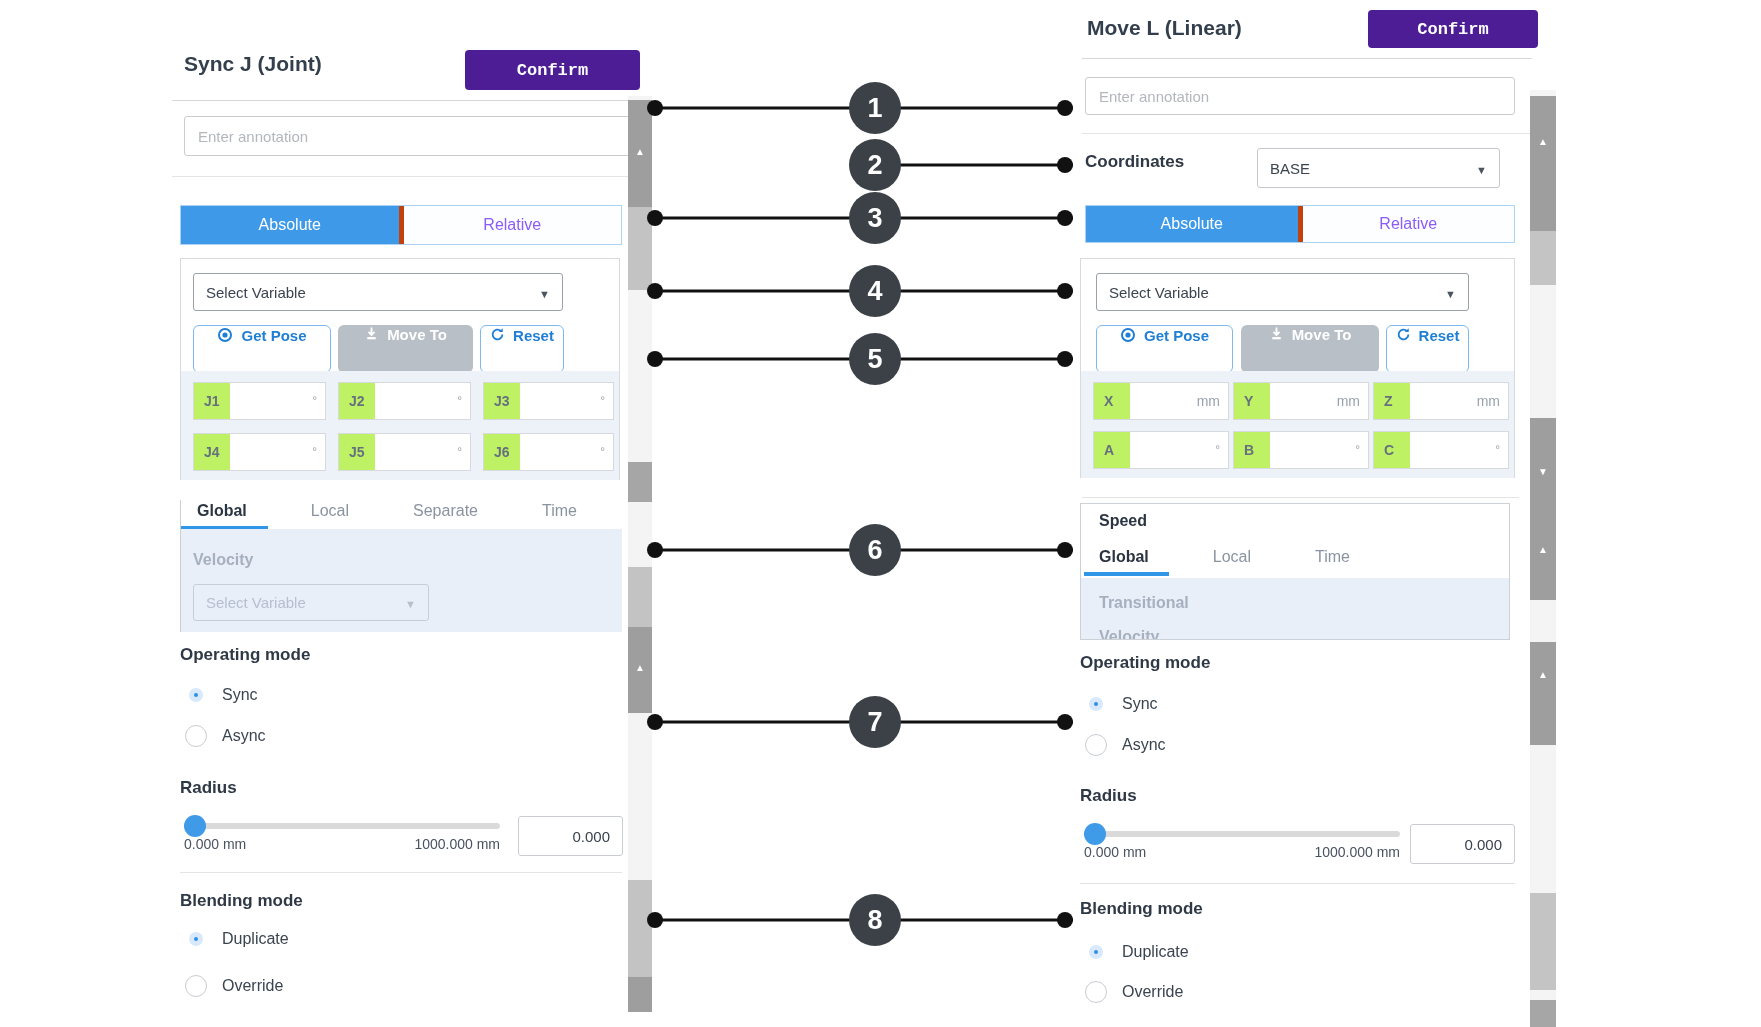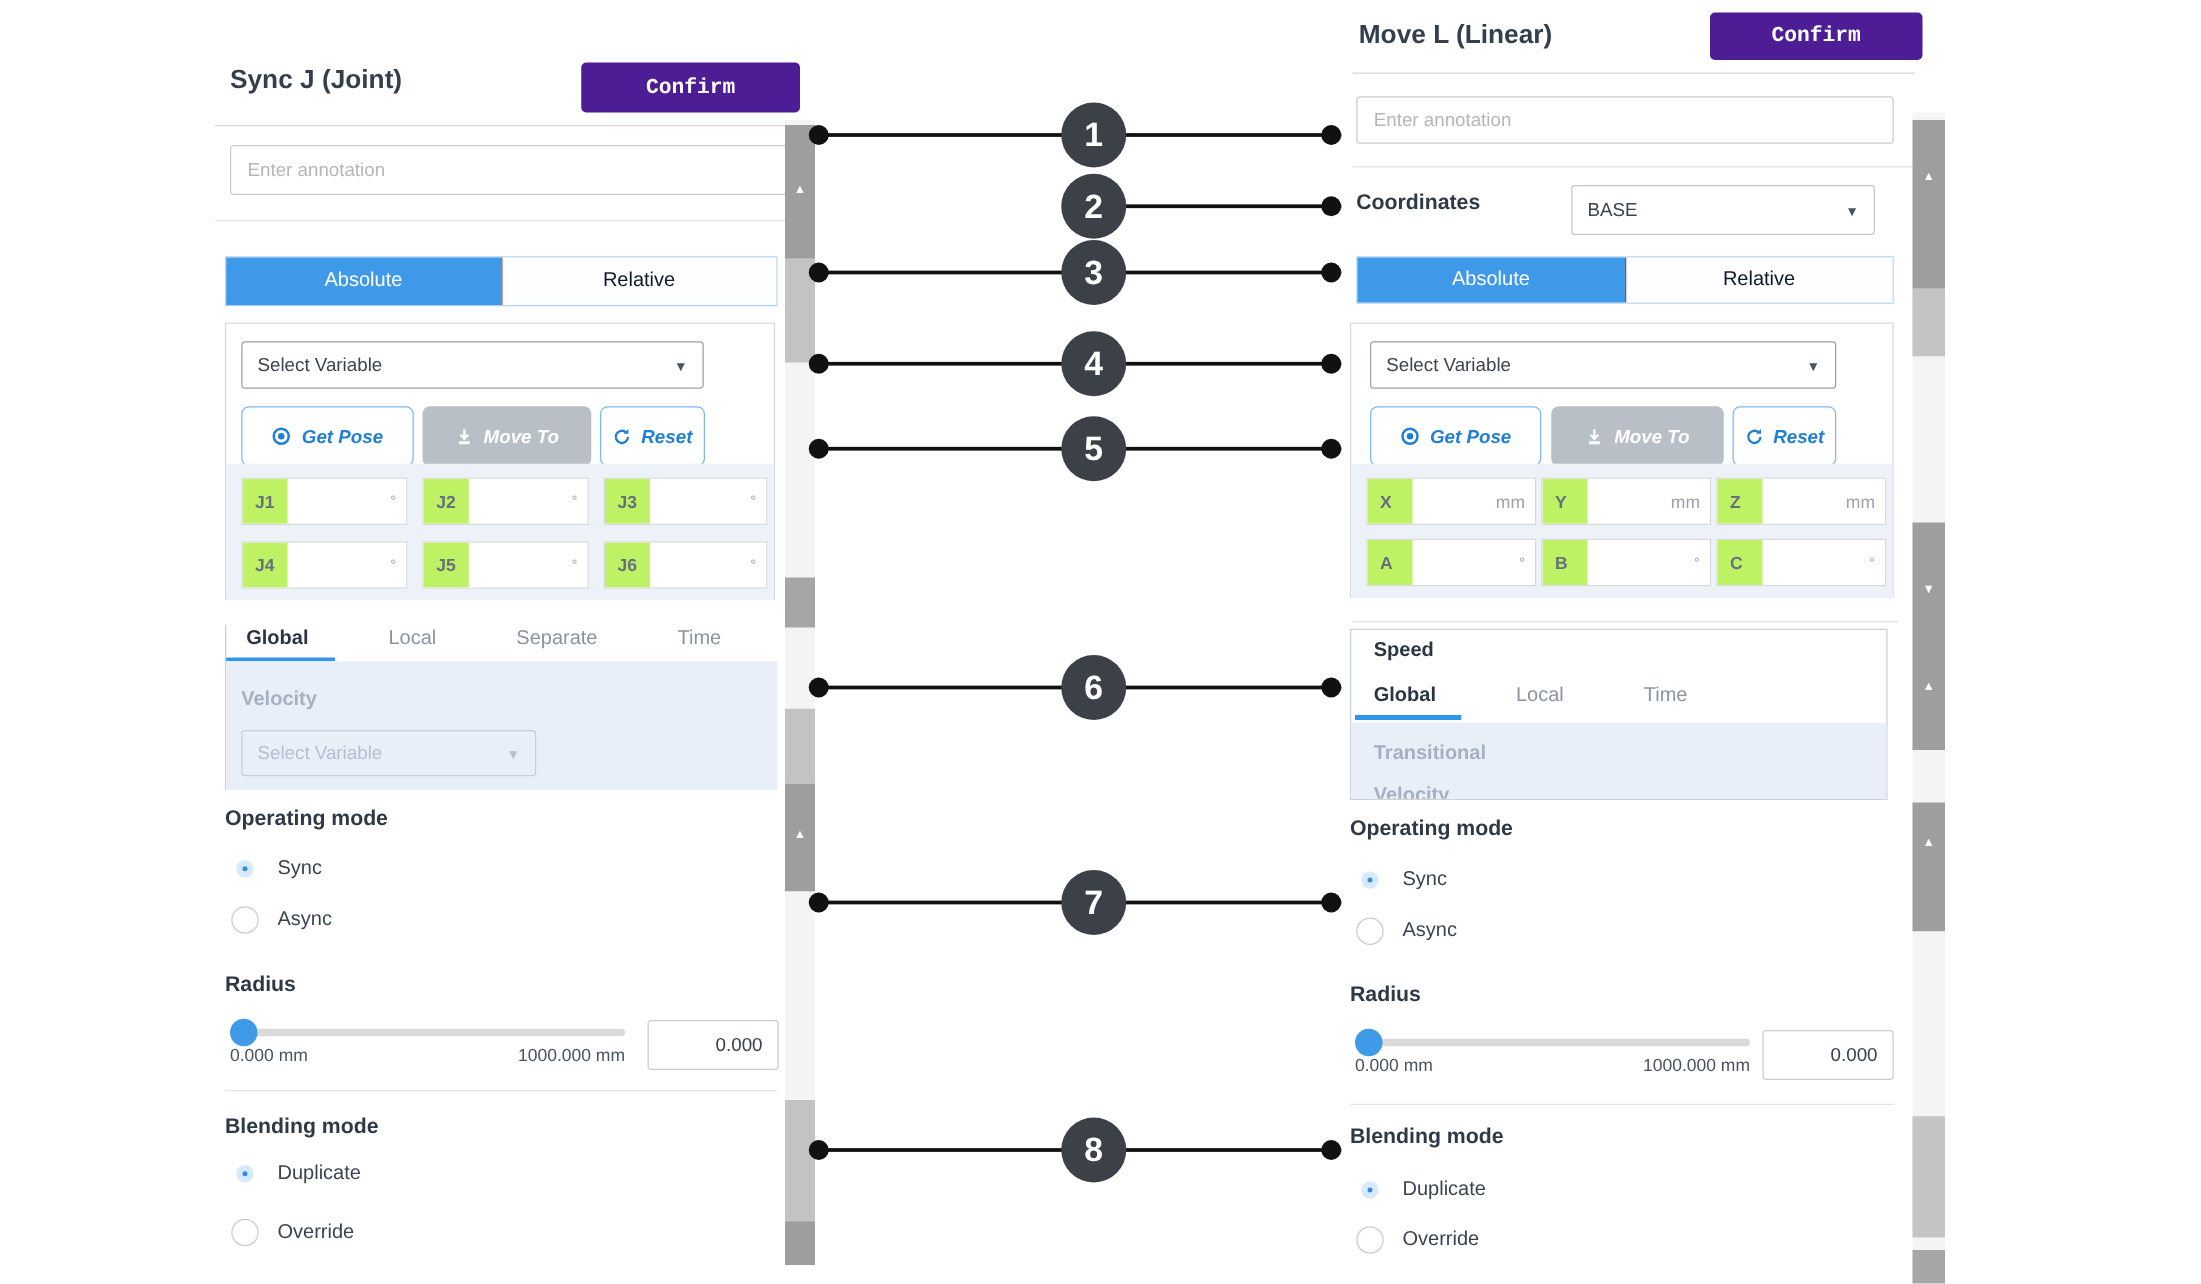--- a/index.html
+++ b/index.html
@@ -13,34 +13,34 @@
   .confirm{border:none;background:#4c1d95;color:#fff;font-weight:bold;font-size:17px;
            border-radius:4px;font-family:Liberation Mono, monospace;cursor:pointer;}
   .hr{height:1px;background:#d8d8d8;}
   .hr.light{background:#e4e4e4;}
   input.annot{border:1px solid #c9cdd2;border-radius:3px;padding:0 13px;font-size:15px;
               color:#3c4450;font-family:inherit;outline:none;}
   input.annot::placeholder{color:#b3b7bd;}
   .tabbar{display:flex;border:1px solid #aed3f2;}
   .tab{flex:1;display:flex;align-items:center;justify-content:center;font-size:16px;cursor:pointer;}
   .tab.active{background:#3e9ae9;color:#fff;}
-  .tab.idle{background:#fdfeff;color:#0f172a;border-left:1px solid #c2410c;}
+  .tab.idle{background:#fdfeff;color:#8b5cf6;border-left:5px solid #c2410c;}
   .posebox{border:1px solid #d7dbe1;background:#fff;}
   .posebox > *{position:absolute;}
   .sel{background:#fff;border:1px solid #9aa1a9;border-radius:3px;display:flex;align-items:center;
        padding:0 12px;font-size:15px;color:#3c4450;cursor:pointer;}
   .sel.lite{border-color:#c3c7cc;}
   .sel.disabled{background:transparent;border-color:#c7cedb;color:#b6bfce;cursor:default;}
   .caret{margin-left:auto;}
   .caret::before{content:"▼";font-size:11px;color:#4a5560;}
   .sel.disabled .caret::before{color:#b6bfce;}
   .sidecaret{display:flex;justify-content:center;}
   .sidecaret::before{content:"▼";font-size:11px;color:#4a5560;}
-  .btn{height:48px;border-radius:6px;display:flex;align-items:center;justify-content:center;gap:8px;
-       font-weight:bold;font-size:15px;font-family:inherit;cursor:pointer;font-style:italic;}
+  .btn{height:48px;border-radius:6px;display:flex;justify-content:center;gap:8px;
+       font-weight:bold;font-size:15px;font-family:inherit;cursor:pointer;}
   .btn.outline{background:#fff;border:1px solid #7db9ef;color:#1f7fd4;}
   .btn.gray{background:#b9bfc7;border:none;color:#fff;}
   .btn svg{display:block;}
   .pgrid{background:#edf1f8;}
   .pgrid > *{position:absolute;}
   .pfield{height:38px;background:#fff;border:1px solid #d6dade;display:flex;align-items:center;overflow:hidden;}
   .pfield .plab{width:36px;align-self:stretch;background:#bef264;display:flex;align-items:center;
                 padding-left:10px;font-weight:bold;font-size:14px;color:#66707f;}
   .pfield .punit{margin-left:auto;padding-right:8px;color:#9aa2ae;font-size:12px;}
   .speedwrap{border-left:1px solid #cfcfcf;}

